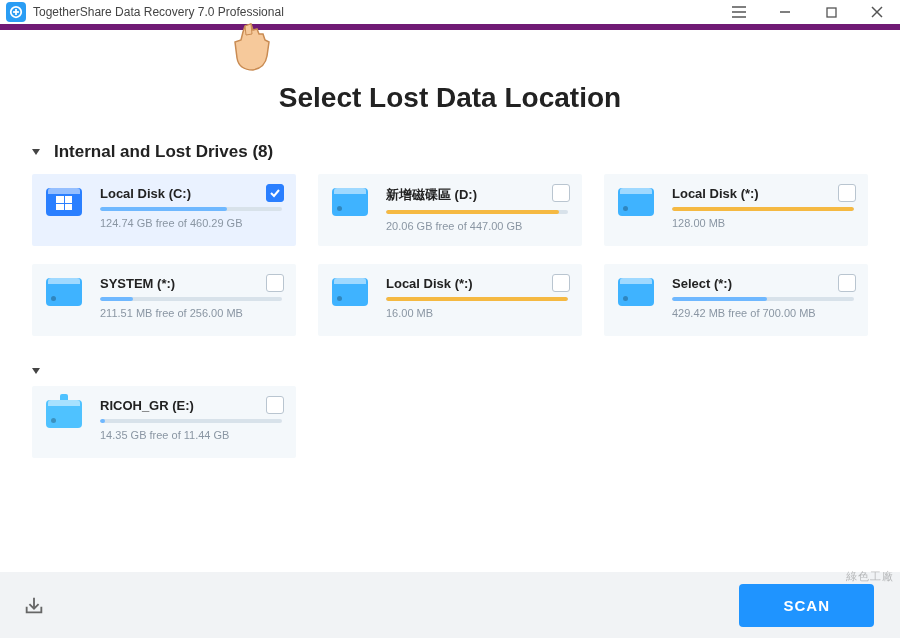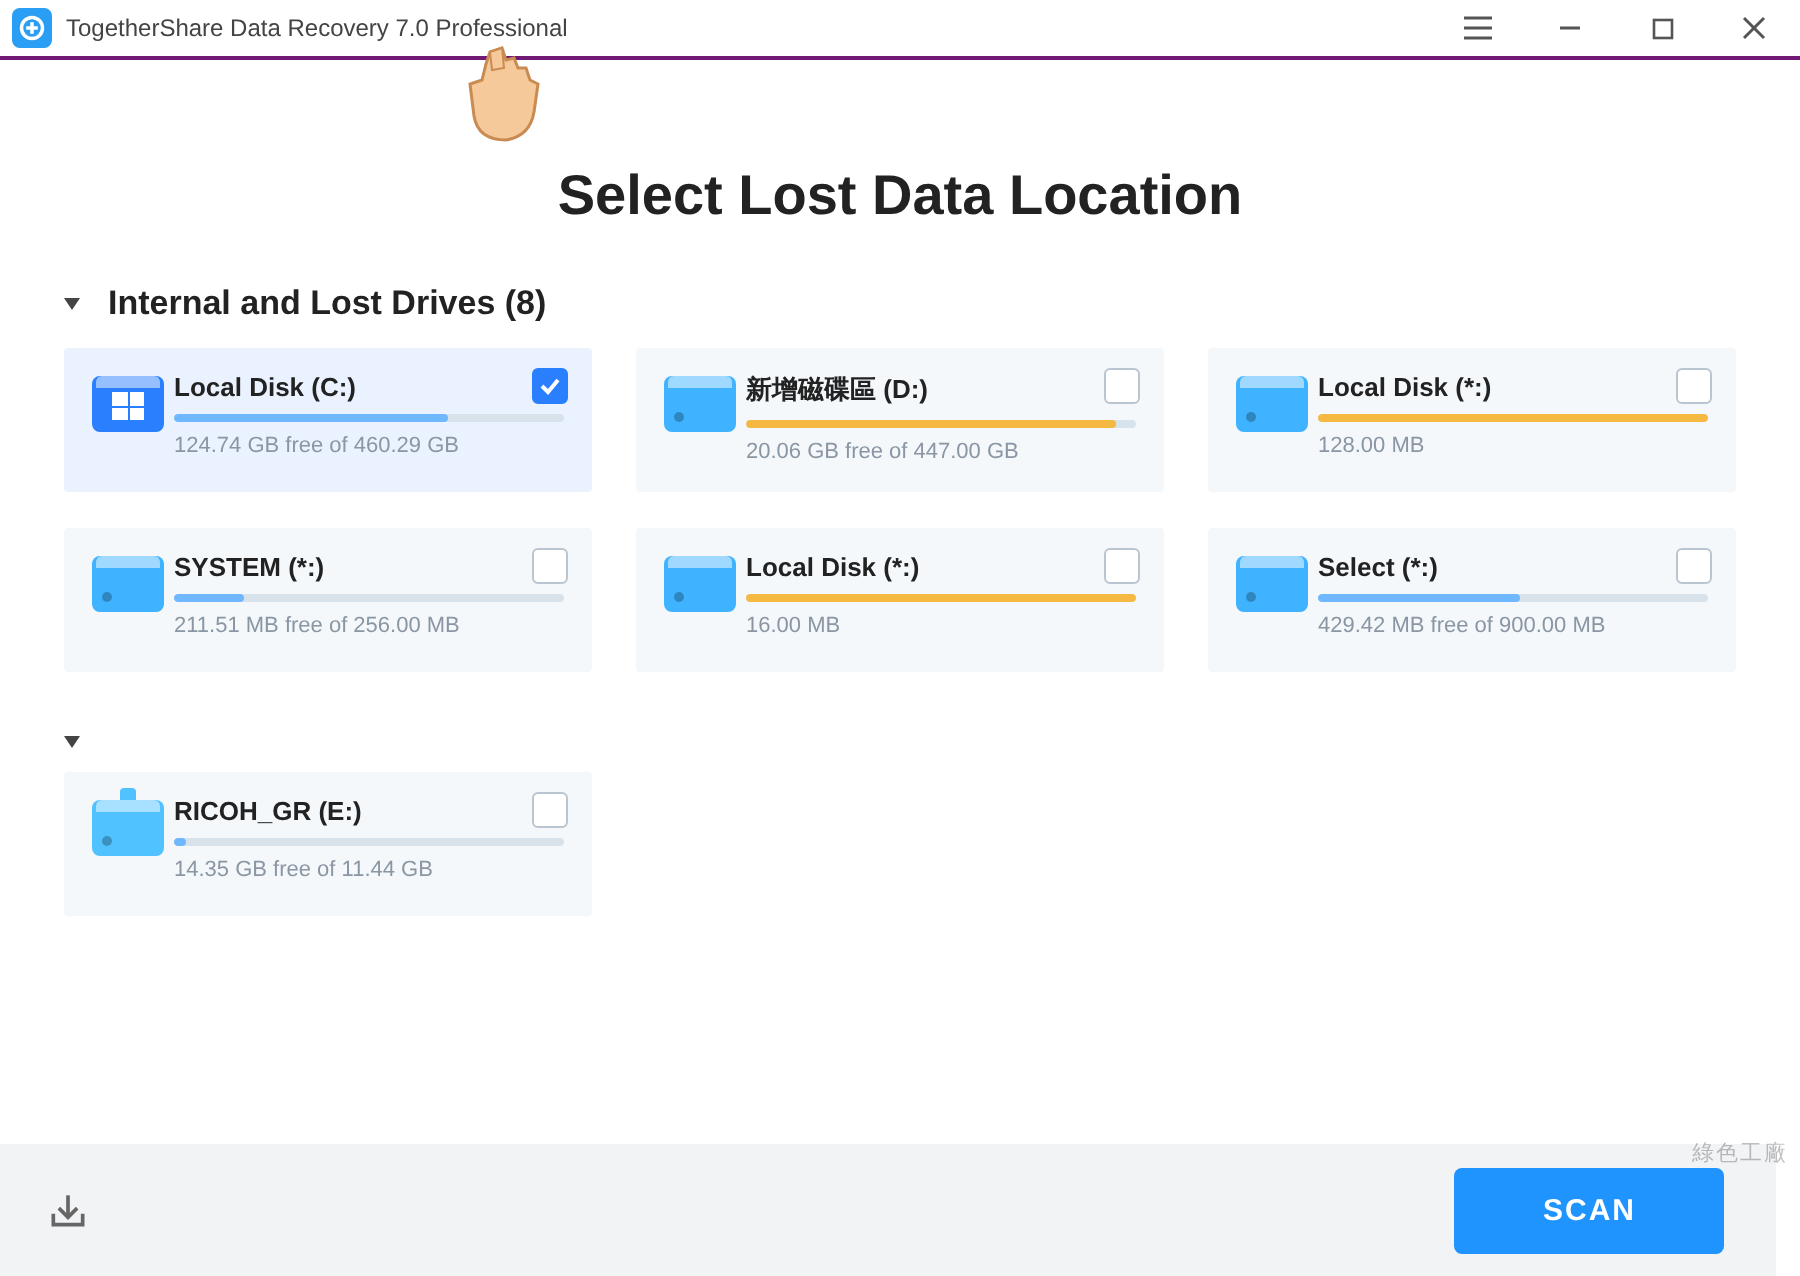--- a/index.html
+++ b/index.html
@@ -9,21 +9,21 @@
     width: 900px;
     height: 638px;
     overflow: hidden;
     position: relative;
   }
   .titlebar {
     height: 30px;
     display: flex;
     align-items: center;
     padding: 0 0 0 6px;
-    border-bottom: 2px solid #701a75;
+    border-bottom: 6px solid #701a75;
     font-size: 12px;
     color: #444;
   }
   .app-icon {
     width: 20px; height: 20px;
     background: #2a9df4;
     border-radius: 4px;
     display: flex; align-items: center; justify-content: center;
     margin-right: 7px;
   }
@@ -68,21 +68,21 @@
     display: grid;
     grid-template-columns: repeat(3, 1fr);
     gap: 18px 22px;
     margin-bottom: 32px;
   }
   .drive-card {
     background: #f4f8fb;
     border-radius: 2px;
     padding: 12px 14px 10px 14px;
     display: flex;
-    gap: 5px;
+    gap: 18px;
     position: relative;
     cursor: pointer;
     min-height: 72px;
   }
   .drive-card.selected {
     background: #eaf2ff;
   }
   .drive-icon {
     width: 36px; height: 28px;
     border-radius: 4px;
@@ -161,21 +161,21 @@
     background: #fff;
     display: flex; align-items: center; justify-content: center;
   }
   .checkbox.checked {
     background: #2a7fff;
     border-color: #2a7fff;
   }
   .checkbox.checked svg { width: 12px; height: 12px; }
   .bottom-bar {
     position: absolute;
-    left: 0; right: 12px; bottom: 0;
+    left: 0; right: 0; bottom: 0;
     height: 66px;
     background: #f1f3f5;
     display: flex;
     align-items: center;
     padding: 0 26px 0 20px;
   }
   .import-btn {
     width: 28px; height: 28px;
     display: flex; align-items: center; justify-content: center;
     cursor: pointer;
@@ -338,21 +338,21 @@
       </div>
       <div class="drive-card">
         <div class="drive-icon internal">
           <div class="dot"></div>
         </div>
         <div class="drive-body">
           <div class="drive-name">Select (*:)</div>
           <div class="bar">
             <div class="bar-fill" style="width: 52%; background: rgb(111, 184, 255);"></div>
           </div>
-          <div class="drive-info">429.42 MB free of 900.00 MB</div>
+          <div class="drive-info">429.42 MB free of 700.00 MB</div>
         </div>
         <div class="checkbox"></div>
       </div>
     </div>
     <div class="section-header">
       <div class="caret"></div>
     </div>
     <div class="drive-grid">
       <div class="drive-card">
         <div class="drive-icon external">

